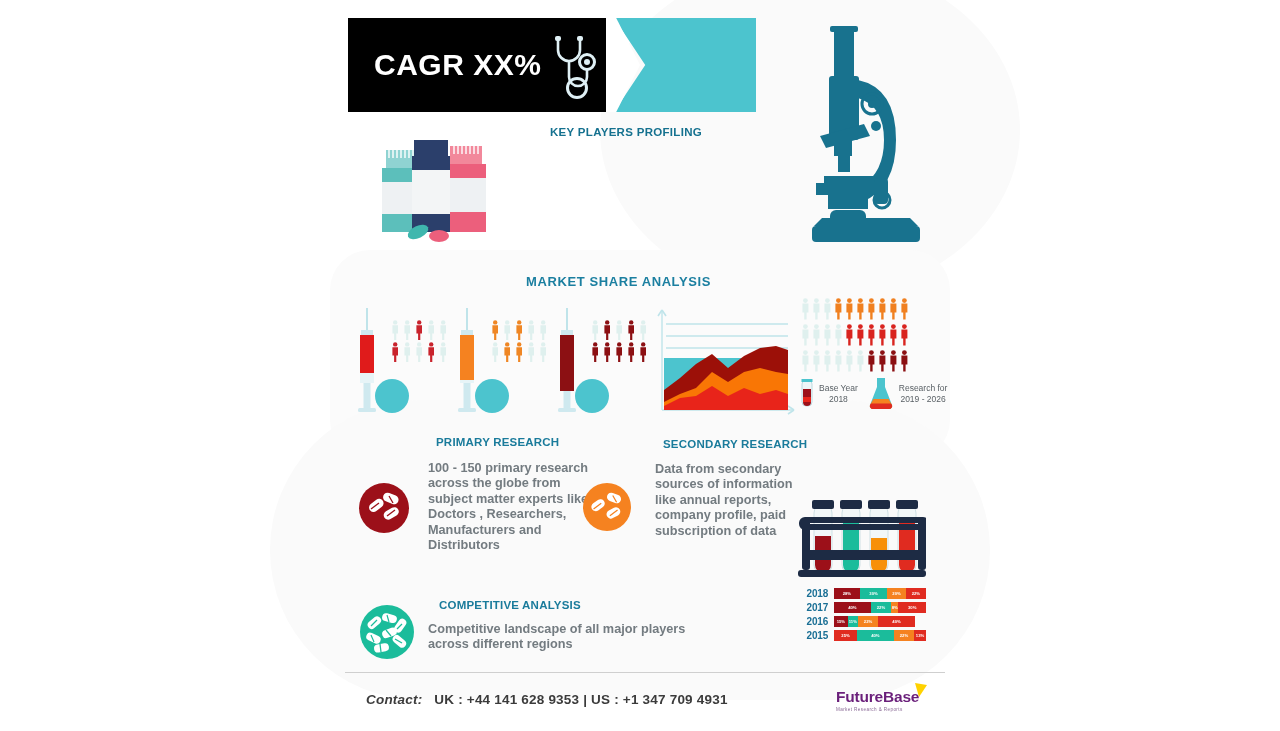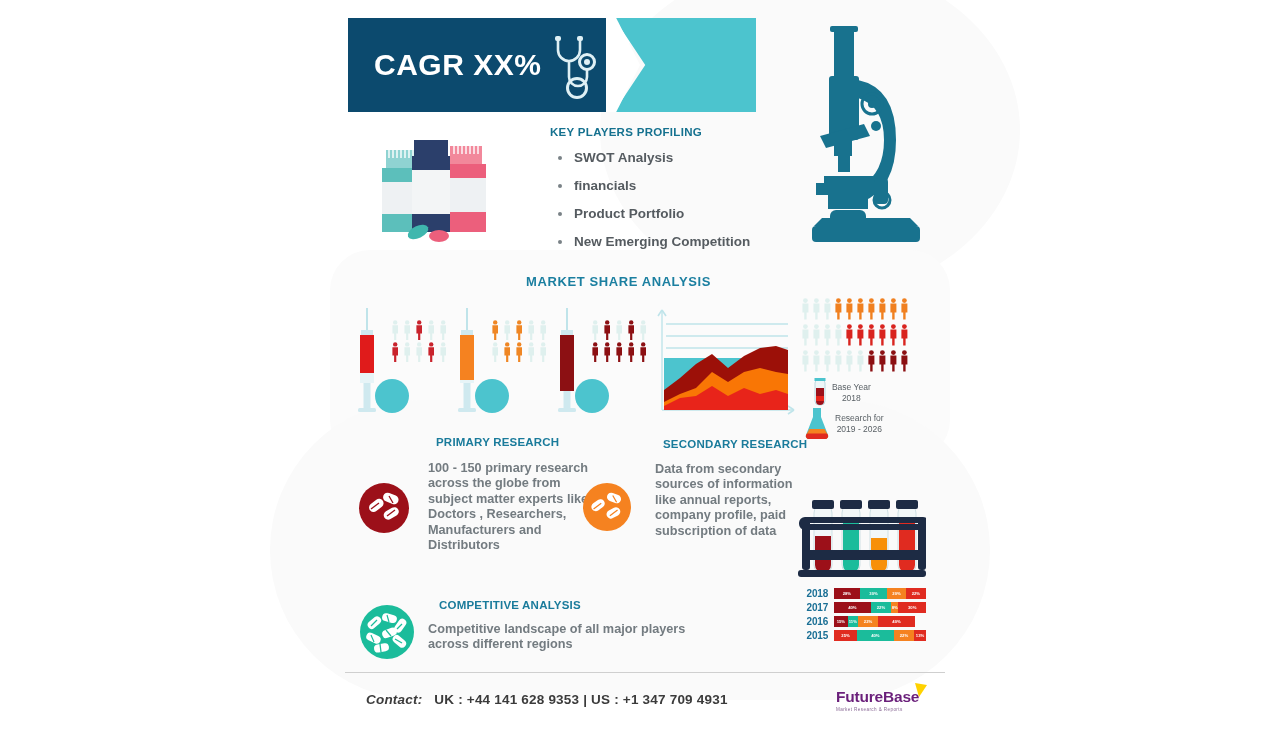--- a/index.html
+++ b/index.html
@@ -20,21 +20,21 @@
   .blob-mid   { left: 330px; top: 250px;  width: 620px; height: 210px; background:#fbfbfb; border-radius:40px;}
   .blob-bot   { left: 270px; top: 400px;  width: 720px; height: 300px; background:#fafafa; border-radius: 160px; }
 
   
   .banner {
     position: absolute; left: 348px; top: 18px;
     width: 408px; height: 94px; z-index: 3;
   }
   .banner-dark {
     position: absolute; left: 0; top: 0; width: 266px; height: 94px;
-    background: #0c4a6e;
+    background: #000000;
     display: flex; align-items: center;
   }
   .banner-light {
     position: absolute; left: 266px; top: 0; width: 142px; height: 94px;
     background: #4cc4ce;
     clip-path: polygon(0 0, 100% 0, 100% 50%, 100% 100%, 0 100%, 22% 50%);
   }
   .banner-notch {
     position: absolute; left: 258px; top: 0; width: 34px; height: 94px;
     background: #fff;
@@ -77,21 +77,21 @@
 
   
   .areachart { position: absolute; left: 652px; top: 302px; z-index: 3; }
 
   
   .picto-wrap { position: absolute; left: 800px; top: 296px; z-index: 3; }
 
   
   .ms-legend {
     position: absolute; left: 800px; top: 378px; z-index: 4;
-    display: flex; align-items: center;  flex-direction: column;
+    display: flex; align-items: center; gap: 6px;
   }
   .legend-block { display: flex; align-items: center; gap: 5px; }
   .legend-text { font-size: 8.5px; color: #5a6166; line-height: 1.25; text-align: center; }
 
   
   .research-hdr {
     color: #1a7b9b; font-size: 11.5px; font-weight: bold; letter-spacing: .2px; padding-left: 8px;
   }
   .research-body {
     color: #737b80; font-size: 12.7px; font-weight: bold; line-height: 1.22;
@@ -236,26 +236,20 @@
       <rect x="20" y="192" width="36" height="14" rx="6"></rect>
       <circle cx="72" cy="182" r="8" fill="none" stroke="#18728e" stroke-width="3"></circle>
       <rect x="64" y="160" width="14" height="26" rx="4"></rect>
       <rect x="2" y="208" width="108" height="16" rx="4"></rect>
       <path d="M12 200 h88 l8 8 h-104z"></path>
     </g>
   </svg>
 
   <div class="kp">
     <div class="kp-title">KEY PLAYERS PROFILING</div>
-    <ul class="kp-list">
-      <li>SWOT Analysis</li>
-      <li>financials</li>
-      <li>Product Portfolio</li>
-      <li>New Emerging Competition</li>
-    </ul>
   </div>
 
   <div class="ms-title">MARKET SHARE ANALYSIS</div>
 
   <svg class="ms-band" width="300" height="120" viewBox="0 0 300 120">
     <defs>
       <g id="person">
         <circle cx="3.2" cy="2.4" r="2.2"></circle>
         <path d="M0.4 5.2 h5.6 v8.4 h-1.7 v6.4 h-2.2 v-6.4 h-1.7z"></path>
       </g>

